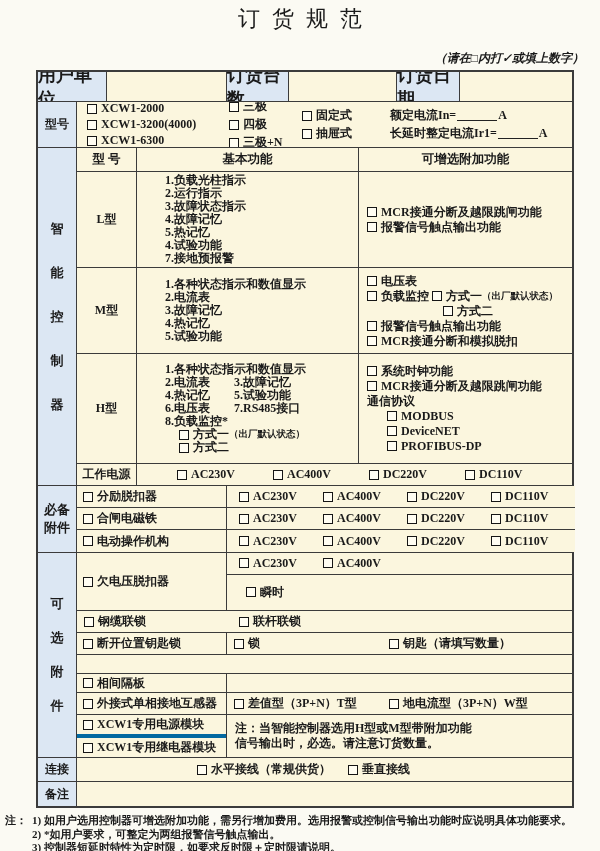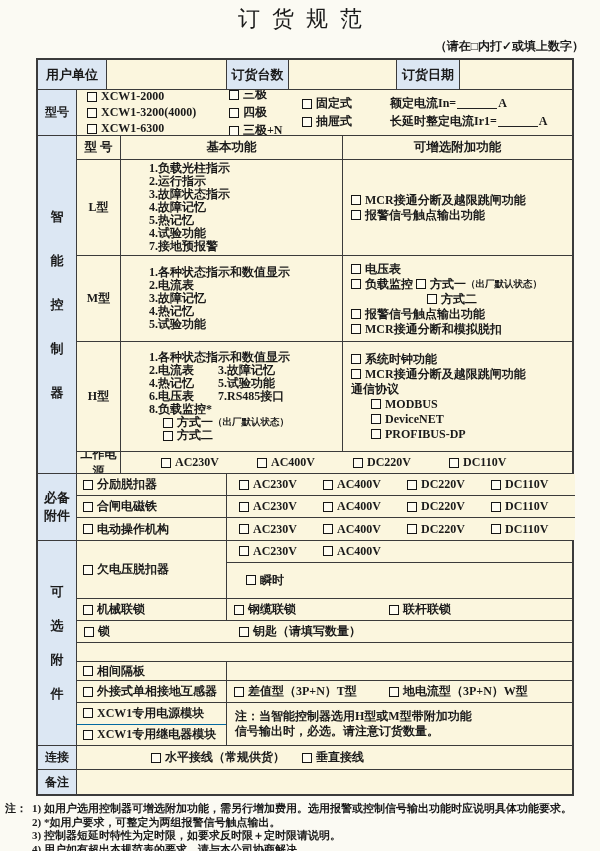--- a/index.html
+++ b/index.html
@@ -1,55 +1,55 @@
 <!DOCTYPE html>
 <html><head>
 <meta charset="utf-8">
 <style>
   * { margin:0; padding:0; box-sizing:border-box; }
   body { width:600px; height:851px; background:#fbfaf3; font-family:"Liberation Serif","DejaVu Serif",serif; color:#1a1a1a; font-weight:600; overflow:hidden; }
   .page { position:relative; width:600px; height:851px; }
 
   .title { text-align:center; padding-top:4px; font-size:22px; font-weight:normal; letter-spacing:12px; text-indent:12px; }
-  .subtitle { text-align:right; padding-right:16px; font-size:12px; margin-top:4px; }
+  .subtitle { text-align:right; padding-right:16px; font-size:12px; margin-top:16px;font-style:italic; }
 
   .form { margin:3px 0 0 36px; width:538px; border:2px solid #3b3b3b; background:#fbf6de; }
   .row, .sect { display:flex; border-bottom:1px solid #3b3b3b; }
   .row:last-child, .sect:last-child { border-bottom:none; }
   .cell { border-right:1px solid #3b3b3b; overflow:hidden; }
   .cell:last-child { border-right:none; }
   .hd { background:#dce7f3; }
   .bg { background:#fbf6de; }
   .cen { display:flex; align-items:center; justify-content:center; text-align:center; }
 
   .fs12 { font-size:12px; }
   .fs10 { font-size:9.5px; }
 
   .cb { display:inline-block; width:10px; height:10px; border:1.5px solid #151515; background:#fffdf2; margin-right:4px; flex:none; }
   .opt { display:inline-flex; align-items:center; font-size:12px; white-space:nowrap; }
   .line { line-height:13px; font-size:12px; white-space:pre-wrap; }
 
   
   .r-top { height:30px; }
-  .r-top .cell { display:flex; align-items:center; justify-content:center; font-size:13px; }
+  .r-top .cell { display:flex; align-items:center; justify-content:center; font-size:18px; }
   .w69{width:69px;} .w120{width:120px;} .w62{width:62px;} .w108{width:108px;} .w63{width:63px;} .flex1{flex:1;}
 
   
   .r-model { height:46px; }
   .side39 { width:39px; flex:none; }
   .model-content { flex:1; display:flex; align-items:center; padding-left:10px; }
   .g { display:flex; flex-direction:column; justify-content:center; gap:1px; }
   .g1{width:142px;} .g2{width:73px;} .g3{width:88px;} .g4{flex:1;}
   .blank-line { display:inline-block; width:40px; border-bottom:1.2px solid #222; height:11px; margin:0 1px; }
 
   
   .ctrl-content { flex:1; display:flex; flex-direction:column; }
   .crow { display:flex; border-bottom:1px solid #3b3b3b; }
   .crow:last-child { border-bottom:none; }
-  .col-model { width:44px; flex:none; }
+  .col-model { width:60px; flex:none; }
   .col-basic { width:222px; flex:none; }
   .col-opt { flex:1; }
   .ctrl-head { height:24px; font-size:12.5px; }
   .basic-cell { display:flex; flex-direction:column; justify-content:center; padding-left:28px; }
   .opt-cell { display:flex; flex-direction:column; justify-content:center; padding-left:8px; gap:1px; }
   .opt-cell .opt { line-height:14px; }
   .r-l{height:96px;} .r-m{height:86px;} .r-h{height:110px;}
   .r-power{height:21px;}
   .power-opts { display:flex; align-items:center; padding-left:40px; flex:1; }
   .power-opts .opt { width:96px; }
@@ -68,26 +68,26 @@
   .acc-content { flex:1; display:flex; flex-direction:column; }
   .uv-a { height:22px; border-bottom:1px solid #3b3b3b; display:flex; align-items:center; padding-left:12px; }
   .uv-a .opt { width:84px; }
   .uv-b { height:36px; display:flex; flex-direction:column; justify-content:center; padding-left:7px; gap:2px; }
   .uv-line { display:flex;padding-left:12px; }
   .uv-line .w80{width:80px;} .uv-line .w77{width:77px;} .uv-line .w74{width:74px;}
   .two-opts { flex:1; display:flex; align-items:center; padding-left:7px; }
   .two-opts .o1 { width:155px; }
   .mod-left { width:150px; flex:none; display:flex; flex-direction:column; border-right:1px solid #3b3b3b; }
   .mod-left .mrow { flex:1; display:flex; align-items:center; padding-left:6px; font-size:12px; white-space:nowrap; }
-  .mod-left .mrow:first-child { border-bottom:1px solid #0369a1; }
+  .mod-left .mrow:first-child { border-bottom:4px solid #0369a1; }
   .note-cell { flex:1; display:flex; flex-direction:column; justify-content:center; padding-left:8px; font-size:12px; line-height:15px; }
 
   
   .r-connect, .r-remark { height:24px; }
-  .conn-opts { flex:1; display:flex; align-items:center; padding-left:74px; }
+  .conn-opts { flex:1; display:flex; align-items:center; padding-left:120px; }
   .conn-opts .o1 { width:151px; }
 
   
   .notes { margin:6px 6px 0 5px; font-size:11px; line-height:13.5px; display:flex; }
   .notes-prefix { width:27px; flex:none; }
   .notes-body { flex:1; }
   .note-item { padding-left:23px; text-indent:-23px; }
 </style>
 </head>
 <body>
@@ -410,37 +410,37 @@
                   <span class="opt">
                     <span class="cb"></span>
                     <span>瞬时</span>
                   </span>
                 </div>
             </div>
           </div>
         </div>
 
         <div class="crow h22">
-          <div class="cell bg name150">
-              <span class="cb"></span>
-              <span>机械联锁</span>
-            </div>
           <div class="cell bg two-opts">
             <span class="opt o1">
                 <span class="cb"></span>
                 <span>钢缆联锁</span>
               </span>
             <span class="opt">
                 <span class="cb"></span>
                 <span>联杆联锁</span>
               </span>
           </div>
         </div>
 
         <div class="crow h22">
+          <div class="cell bg name150">
+              <span class="cb"></span>
+              <span>断开位置钥匙锁</span>
+            </div>
           <div class="cell bg two-opts">
             <span class="opt o1">
                 <span class="cb"></span>
                 <span>锁</span>
               </span>
             <span class="opt">
                 <span class="cb"></span>
                 <span>钥匙（请填写数量）</span>
               </span>
           </div>

